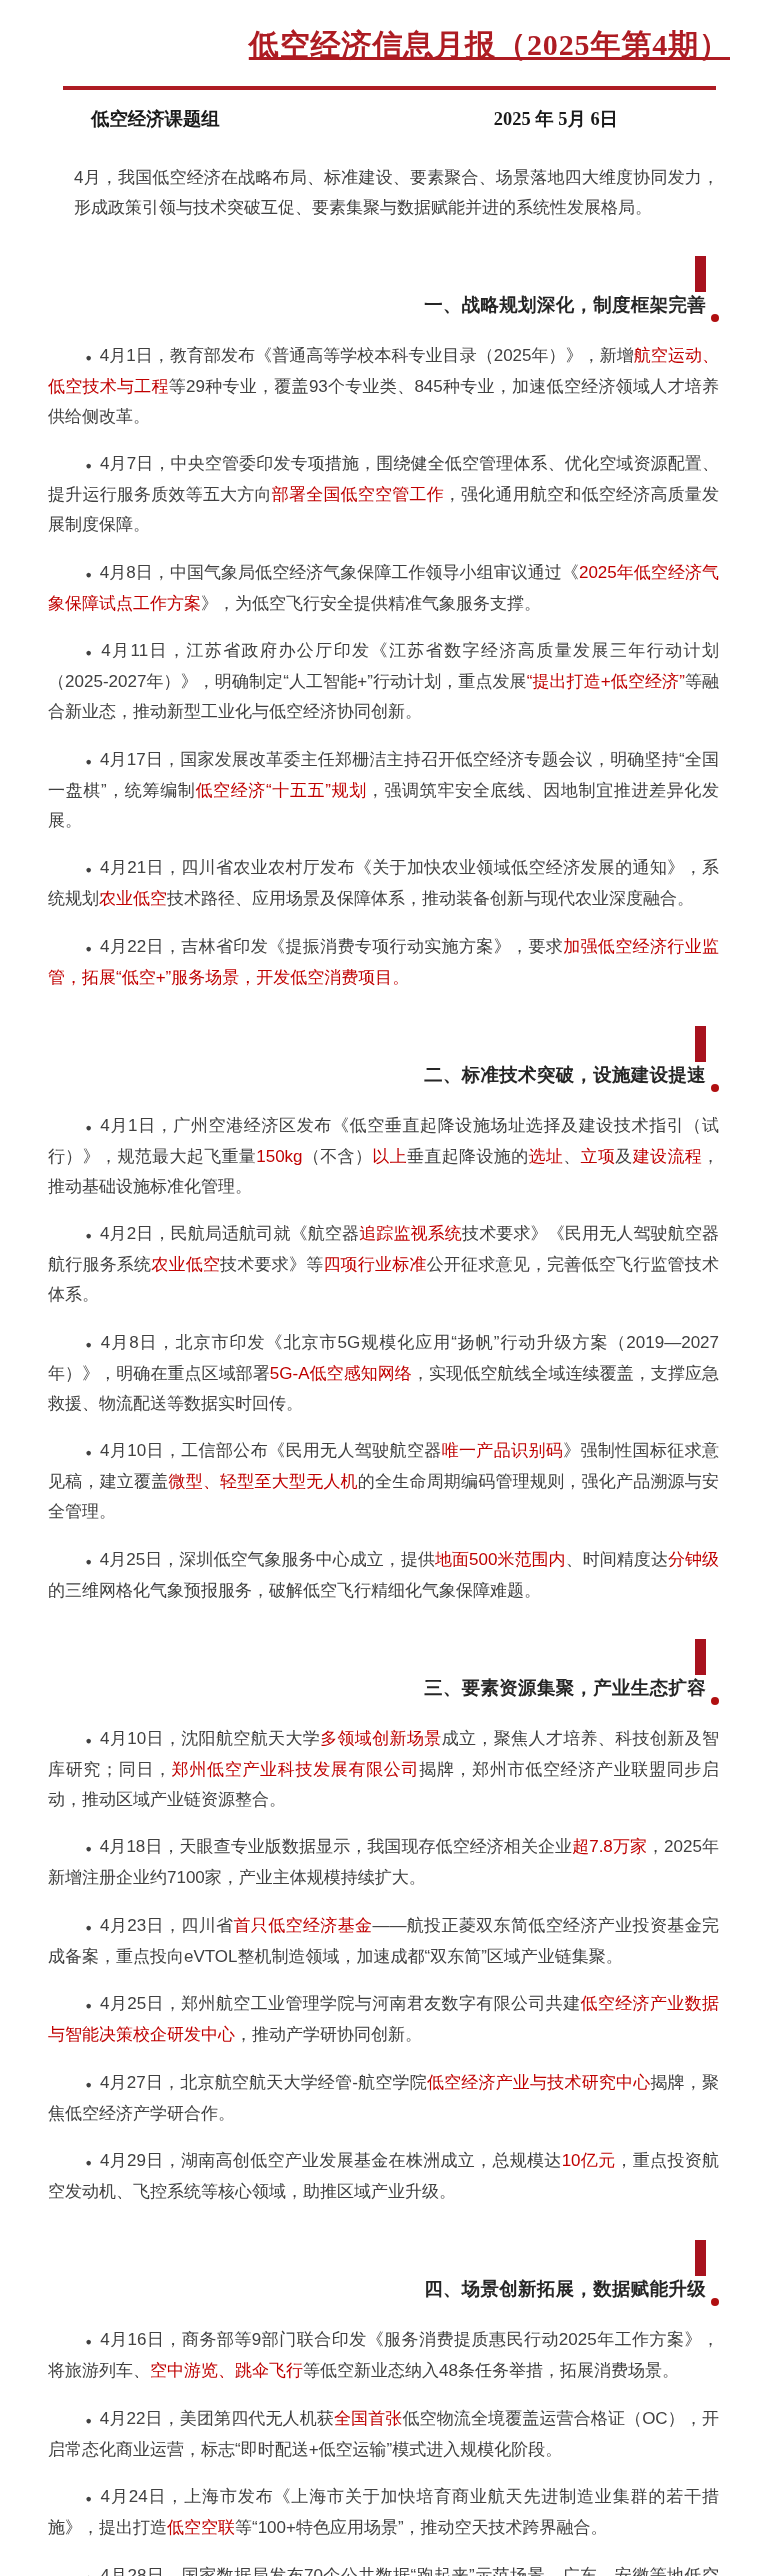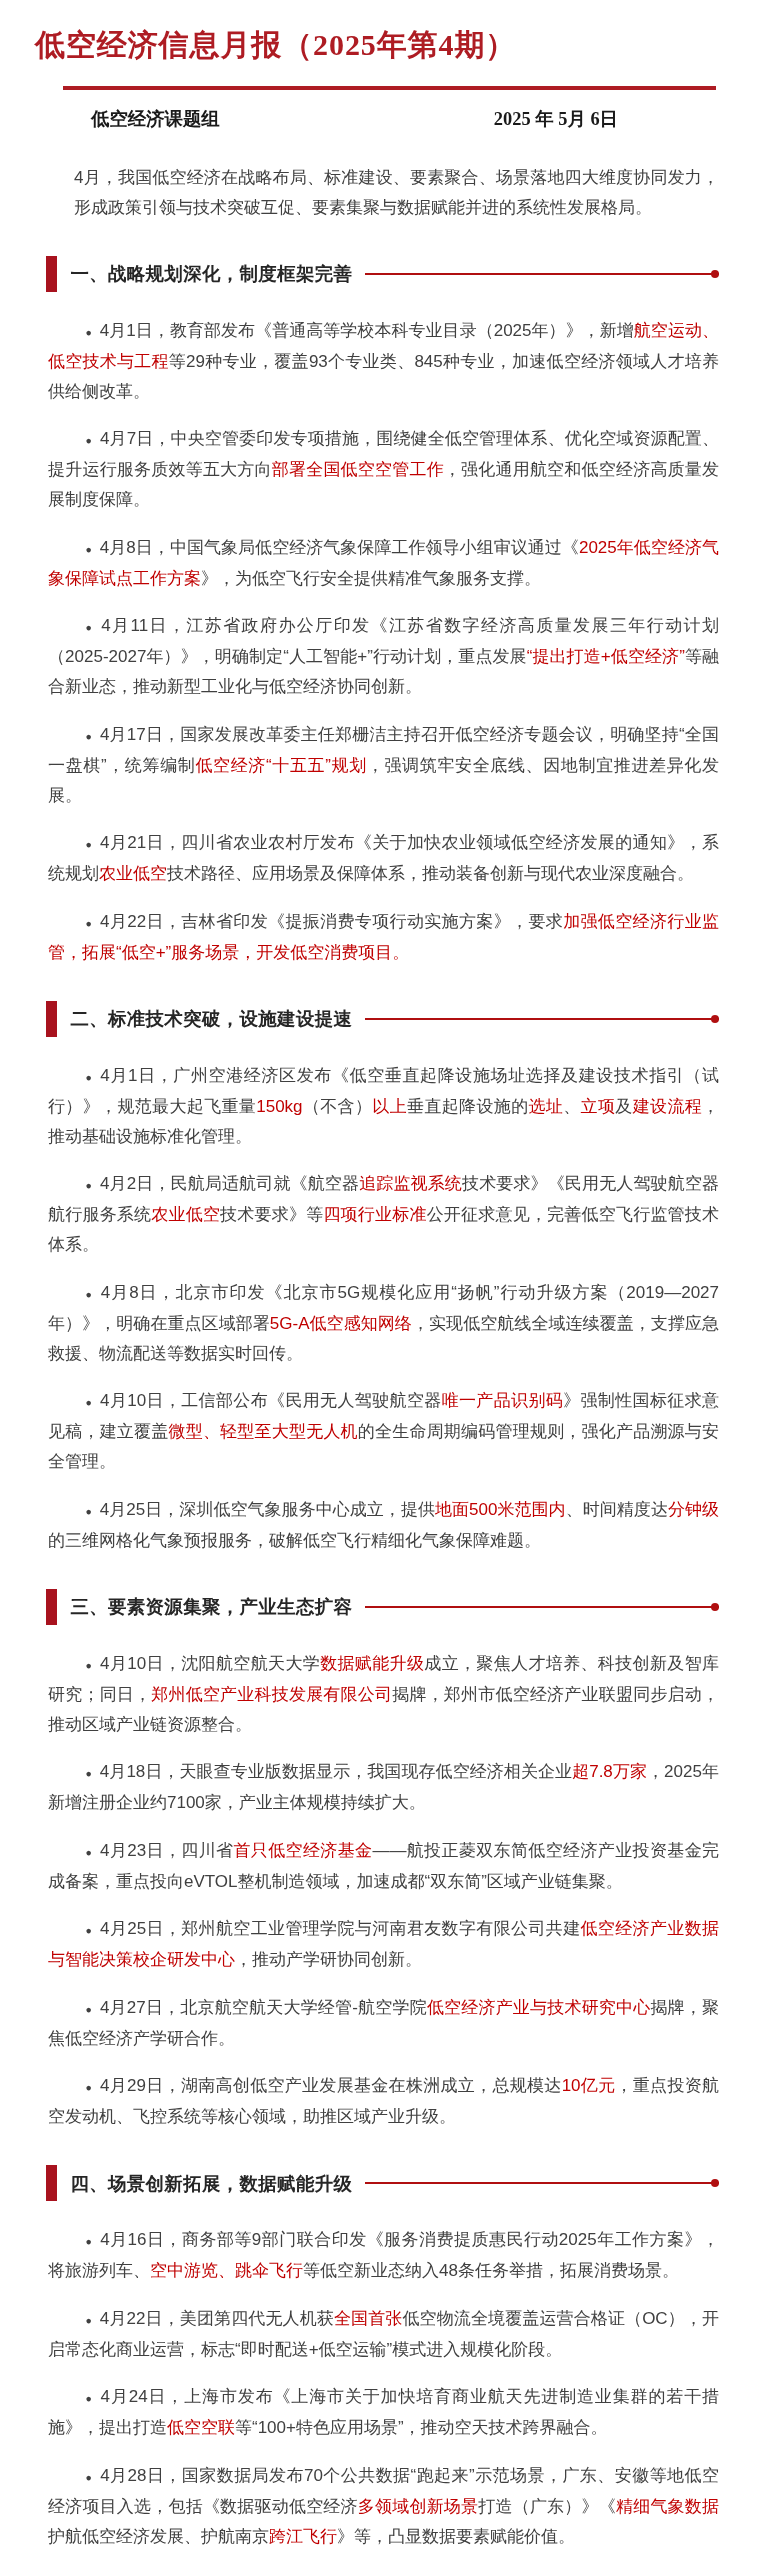--- a/index.html
+++ b/index.html
@@ -9,27 +9,28 @@
     background: #ffffff;
     font-family: "Liberation Sans", sans-serif;
     color: #404040;
     overflow: hidden;
   }
   .doc { padding-top: 23px; }
 
   
   .doc-title {
     margin: 0 35px 0 35px;
-    text-align: left;
+    text-align: right;
     font-family: "Liberation Serif", serif;
     font-weight: bold;
     font-size: 30px;
     line-height: 1.45;
     color: #ae1c23;
     letter-spacing: 0.9px;
+    text-decoration: underline;
   }
   .rule {
     height: 4.4px;
     background: #ae1c23;
     margin: 19px 49px 0 63px;
   }
   .byline {
     display: flex;
     justify-content: space-between;
     margin: 16px 147px 5px 91px;
@@ -44,22 +45,23 @@
     margin: 32px 46px 0 74px;
     font-size: 17px;
     line-height: 30px;
     text-align: justify;
     color: #404040;
   }
 
   
   .sec-head {
     display: flex;
-    align-items: center;
+    align-items: flex-end;
     margin: 33px 46px 24px 46px;
+    flex-direction: column;
   }
   .sec-bar {
     flex: none;
     width: 11.4px;
     height: 36px;
     background: #a8121e;
     margin-right: 13px;
   }
   .sec-title {
     flex: none;
@@ -145,21 +147,21 @@
         <p class="bullet"><span class="dot">●</span><span class="plain">4月8日，北京市印发《北京市5G规模化应用“扬帆”行动升级方案（2019—2027年）》，明确在重点区域部署</span><span class="red">5G-A低空感知网络</span><span class="plain">，实现低空航线全域连续覆盖，支撑应急救援、物流配送等数据实时回传。</span></p>
         <p class="bullet"><span class="dot">●</span><span class="plain">4月10日，工信部公布《民用无人驾驶航空器</span><span class="red">唯一产品识别码</span><span class="plain">》强制性国标征求意见稿，建立覆盖</span><span class="red">微型、轻型至大型无人机</span><span class="plain">的全生命周期编码管理规则，强化产品溯源与安全管理。</span></p>
         <p class="bullet"><span class="dot">●</span><span class="plain">4月25日，深圳低空气象服务中心成立，提供</span><span class="red">地面500米范围内</span><span class="plain">、时间精度达</span><span class="red">分钟级</span><span class="plain">的三维网格化气象预报服务，破解低空飞行精细化气象保障难题。</span></p>
       </section>
       <section class="report-section">
         <div class="sec-head">
           <span class="sec-bar"></span>
           <span class="sec-title">三、要素资源集聚，产业生态扩容</span>
           <span class="sec-line"></span>
         </div>
-        <p class="bullet"><span class="dot">●</span><span class="plain">4月10日，沈阳航空航天大学</span><span class="red">数据赋能升级</span><span class="plain">成立，聚焦人才培养、科技创新及智库研究；同日，</span><span class="red">郑州低空产业科技发展有限公司</span><span class="plain">揭牌，郑州市低空经济产业联盟同步启动，推动区域产业链资源整合。</span></p>
+        <p class="bullet"><span class="dot">●</span><span class="plain">4月10日，沈阳航空航天大学</span><span class="red">多领域创新场景</span><span class="plain">成立，聚焦人才培养、科技创新及智库研究；同日，</span><span class="red">郑州低空产业科技发展有限公司</span><span class="plain">揭牌，郑州市低空经济产业联盟同步启动，推动区域产业链资源整合。</span></p>
         <p class="bullet"><span class="dot">●</span><span class="plain">4月18日，天眼查专业版数据显示，我国现存低空经济相关企业</span><span class="red">超7.8万家</span><span class="plain">，2025年新增注册企业约7100家，产业主体规模持续扩大。</span></p>
         <p class="bullet"><span class="dot">●</span><span class="plain">4月23日，四川省</span><span class="red">首只低空经济基金</span><span class="plain">——航投正菱双东简低空经济产业投资基金完成备案，重点投向eVTOL整机制造领域，加速成都“双东简”区域产业链集聚。</span></p>
         <p class="bullet"><span class="dot">●</span><span class="plain">4月25日，郑州航空工业管理学院与河南君友数字有限公司共建</span><span class="red">低空经济产业数据与智能决策校企研发中心</span><span class="plain">，推动产学研协同创新。</span></p>
         <p class="bullet"><span class="dot">●</span><span class="plain">4月27日，北京航空航天大学经管-航空学院</span><span class="red">低空经济产业与技术研究中心</span><span class="plain">揭牌，聚焦低空经济产学研合作。</span></p>
         <p class="bullet"><span class="dot">●</span><span class="plain">4月29日，湖南高创低空产业发展基金在株洲成立，总规模达</span><span class="red">10亿元</span><span class="plain">，重点投资航空发动机、飞控系统等核心领域，助推区域产业升级。</span></p>
       </section>
       <section class="report-section">
         <div class="sec-head">
           <span class="sec-bar"></span>
           <span class="sec-title">四、场景创新拓展，数据赋能升级</span>

